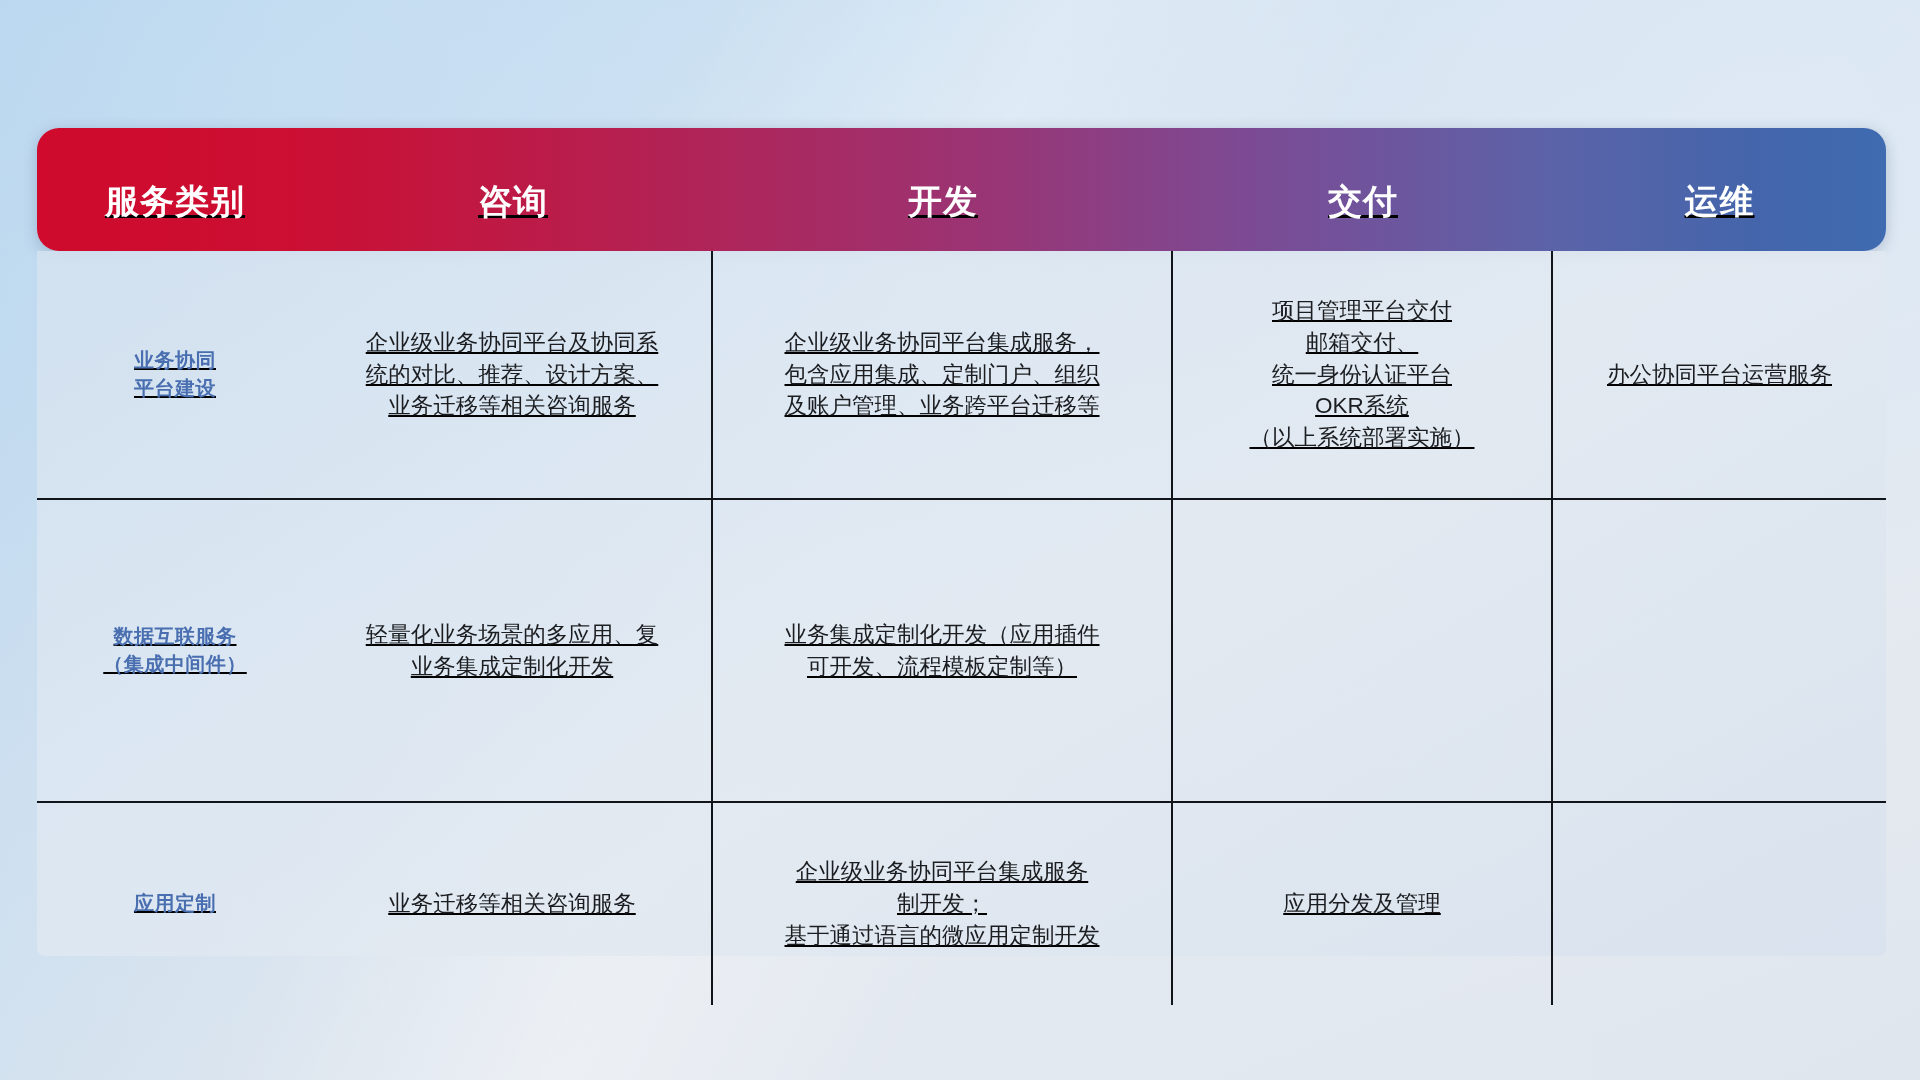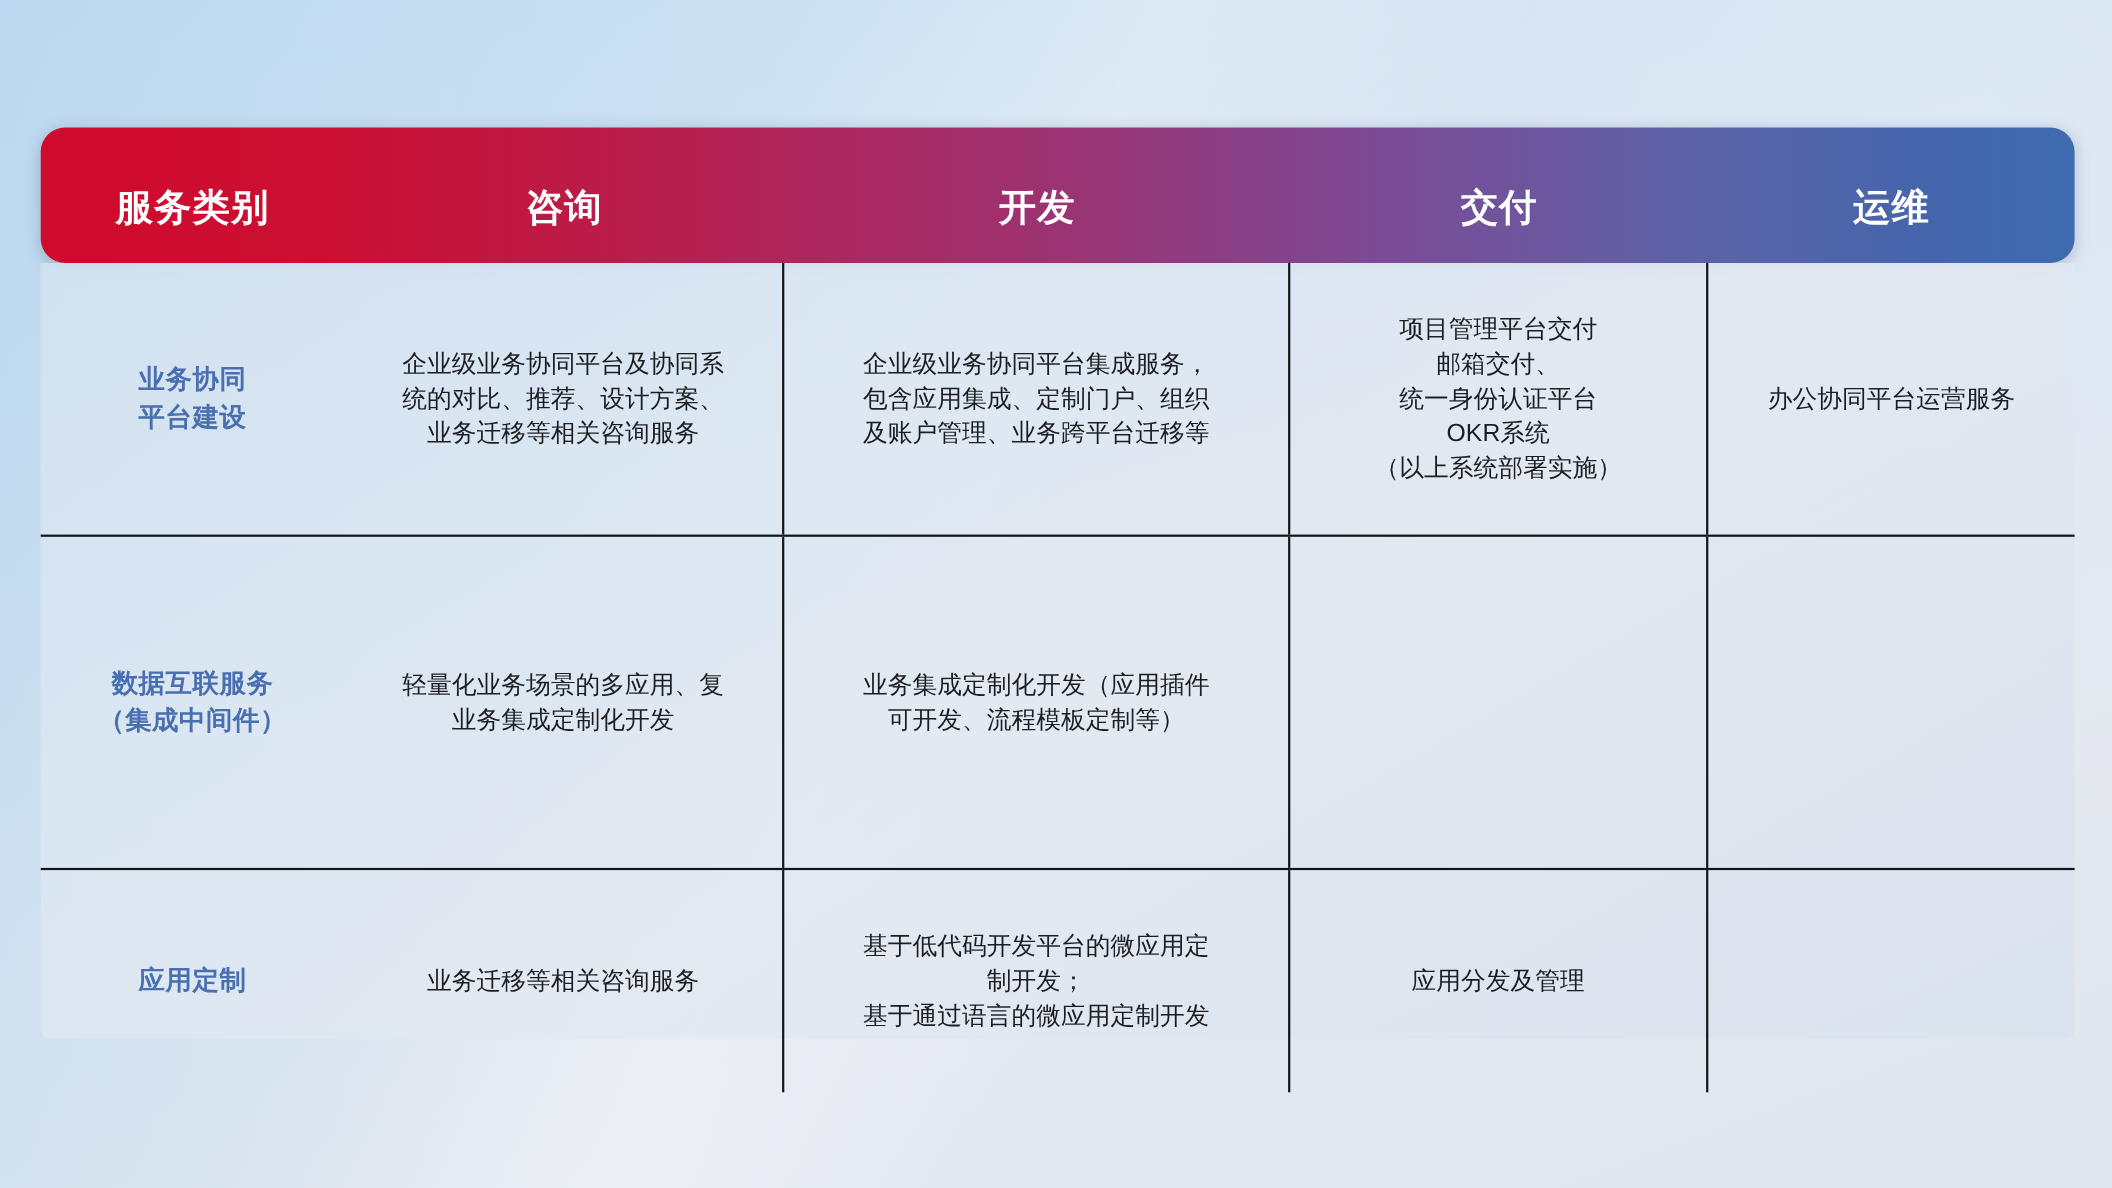--- a/index.html
+++ b/index.html
@@ -19,22 +19,22 @@
   
   .bg-sheen {
     position:absolute; inset:0; pointer-events:none;
     background:
       linear-gradient(115deg, rgba(255,255,255,0.00) 30%, rgba(255,255,255,0.30) 44%, rgba(255,255,255,0.00) 58%),
       linear-gradient(100deg, rgba(168,205,236,0.35) 0%, rgba(168,205,236,0.00) 35%);
   }
 
   #table-card {
     position:absolute;
-    left:37px; top:116px;
-    width:1849px; height:828px;
+    left:37px; top:128px;
+    width:1849px; height:828px;text-decoration:underline;
   }
 
   
   .thead {
     position:relative;
     height:123px;
     border-radius:22px;
     background:linear-gradient(90deg,
       #cf0a2c 0%,
       #cb0f33 14%,
@@ -90,21 +90,21 @@
     font-size:22.5px;
     line-height:1.42;
     white-space:pre-line;
   }
   
   .cell.div-right { border-right:2px solid #111418; }
 
   .cell.label {
     color:#4a6fb0;
     font-weight:bold;
-    font-size:24px;
+    font-size:20px;
     line-height:1.38;
     letter-spacing:0.5px;
   }
 
   
   .c0 { width:276px; }
   .c1 { width:400px;text-align:center; }
   .c2 { width:460px;text-align:center; }
   .c3 { width:380px; }
   .c4 { width:333px; }
@@ -150,21 +150,21 @@
 业务集成定制化开发</div>
       <div class="cell c2 div-right">业务集成定制化开发（应用插件
 可开发、流程模板定制等）</div>
       <div class="cell c3 div-right"></div>
       <div class="cell c4"></div>
     </div>
 
     <div class="trow r3">
       <div class="cell label c0">应用定制</div>
       <div class="cell c1 div-right">业务迁移等相关咨询服务</div>
-      <div class="cell c2 div-right">基于低代码开发平台的微应用定
+      <div class="cell c2 div-right">企业级业务协同平台集成服务
 制开发；
 基于通过语言的微应用定制开发</div>
       <div class="cell c3 div-right">应用分发及管理</div>
       <div class="cell c4"></div>
     </div>
 
   </div>
 </div>
 
 </body></html>

